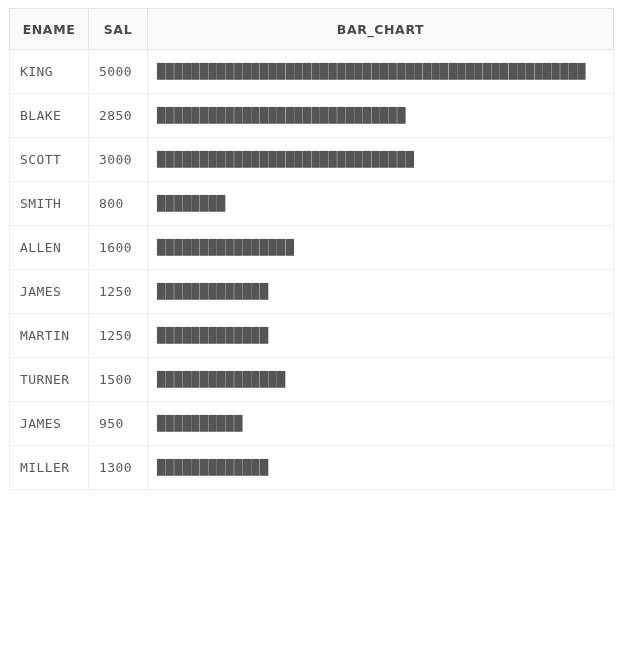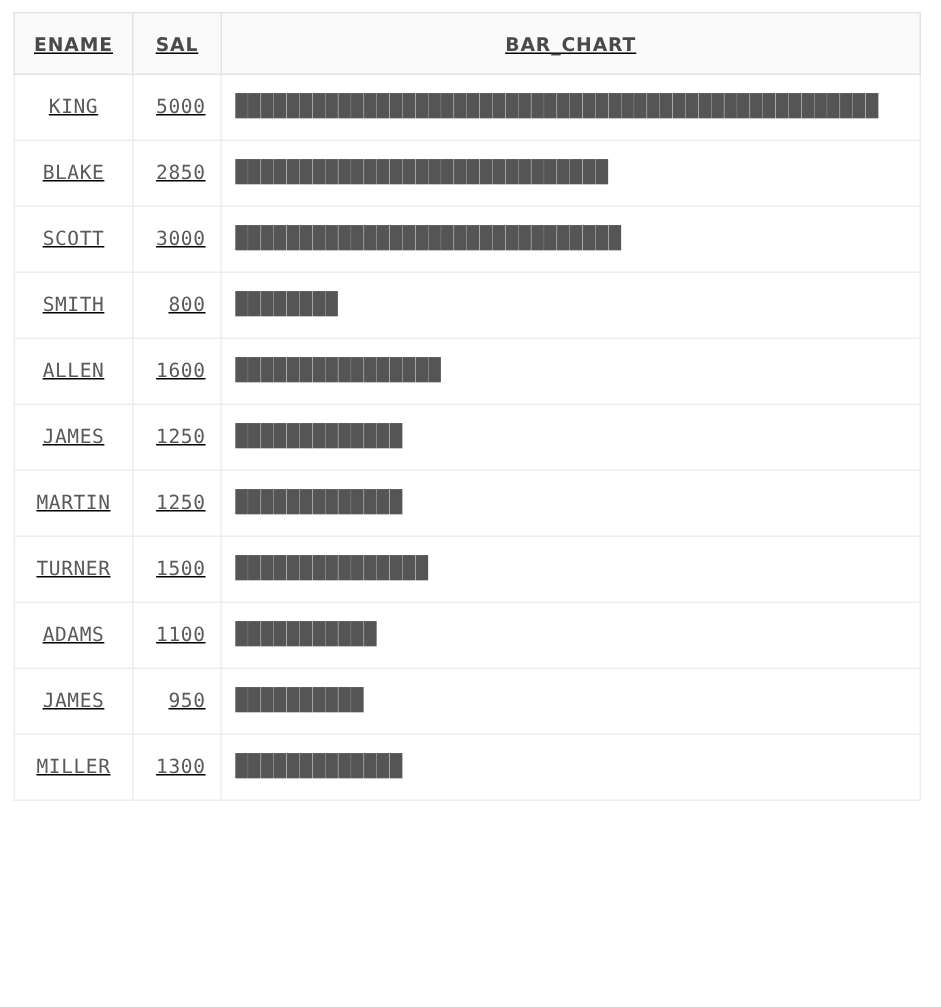--- a/index.html
+++ b/index.html
@@ -12,21 +12,20 @@
   }
   body {
     font-family: "Liberation Sans", sans-serif;
     -webkit-font-smoothing: antialiased;
   }
   #table-wrap {
     position: absolute;
     left: 9px;
     top: 8px;
     width: 604px;
-    text-decoration: underline;
   }
   table.sql-table {
     border-collapse: collapse;
     table-layout: fixed;
     width: 604px;
     border: 1px solid #e3e3e3;
     background: #ffffff;
   }
   table.sql-table col.col-ename { width: 79px; }
   table.sql-table col.col-sal   { width: 59px; }
@@ -51,22 +50,22 @@
     height: 44px;
     box-sizing: border-box;
     font-family: "DejaVu Sans Mono", "Liberation Mono", monospace;
     font-size: 13px;
     color: #5a5a5a;
     padding: 0 10px;
     vertical-align: middle;
     white-space: nowrap;
     overflow: hidden;
   }
-  tbody td.cell-ename { text-align: center; letter-spacing: 0.4px; }
-  tbody td.cell-sal   { text-align: right; letter-spacing: 0.4px; }
+  tbody td.cell-ename { text-align: left; letter-spacing: 0.4px; }
+  tbody td.cell-sal   { text-align: left; letter-spacing: 0.4px; }
   tbody td.cell-bar   {
     padding-left: 9px;
     padding-right: 0;
     text-align: left;
     overflow: hidden;
   }
   .bar-glyphs {
     display: inline-block;
     font-family: "DejaVu Sans Mono", "Liberation Mono", monospace;
     font-size: 13.5px;
@@ -130,25 +129,20 @@
           <td class="cell-ename">MARTIN</td>
           <td class="cell-sal">1250</td>
           <td class="cell-bar"><span class="bar-glyphs" style="color: rgb(85, 85, 85);">█████████████</span></td>
         </tr>
         <tr>
           <td class="cell-ename">TURNER</td>
           <td class="cell-sal">1500</td>
           <td class="cell-bar"><span class="bar-glyphs" style="color: rgb(85, 85, 85);">███████████████</span></td>
         </tr>
         <tr>
-          <td class="cell-ename">ADAMS</td>
-          <td class="cell-sal">1100</td>
-          <td class="cell-bar"><span class="bar-glyphs" style="color: rgb(85, 85, 85);">███████████</span></td>
-        </tr>
-        <tr>
           <td class="cell-ename">JAMES</td>
           <td class="cell-sal">950</td>
           <td class="cell-bar"><span class="bar-glyphs" style="color: rgb(85, 85, 85);">██████████</span></td>
         </tr>
         <tr>
           <td class="cell-ename">MILLER</td>
           <td class="cell-sal">1300</td>
           <td class="cell-bar"><span class="bar-glyphs" style="color: rgb(85, 85, 85);">█████████████</span></td>
         </tr>
       </tbody>

